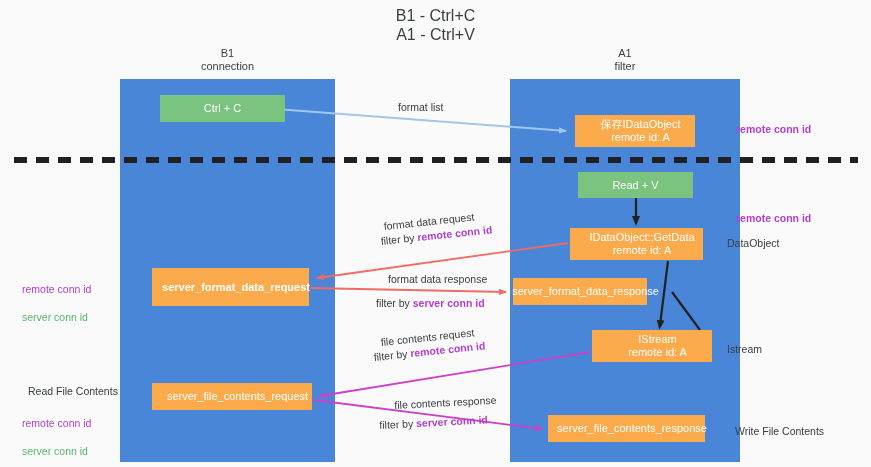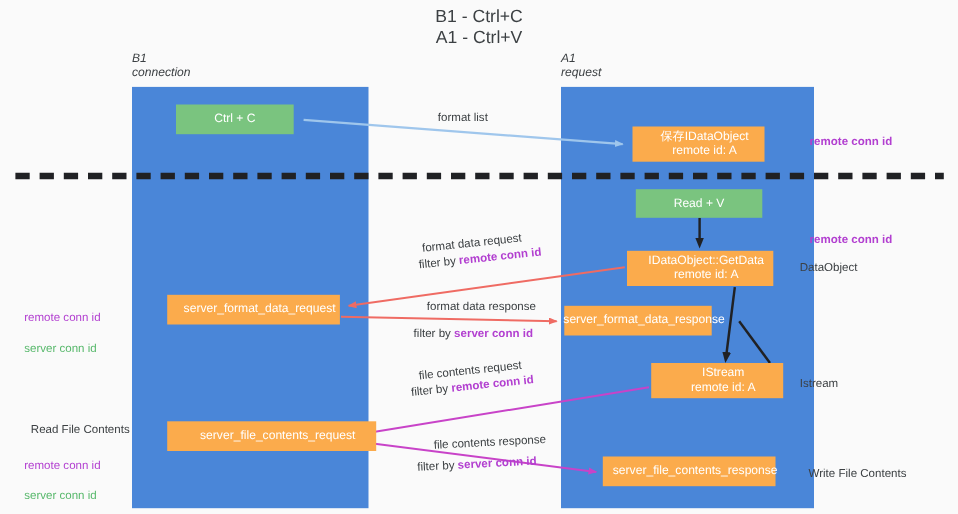--- a/index.html
+++ b/index.html
@@ -17,44 +17,44 @@
   #lane-b1{left:120px;top:79px;width:215px;height:383px;}
   #lane-a1{left:510px;top:79px;width:230px;height:383px;}
 
   
   .title{
     position:absolute;left:0;right:0;top:6px;
     text-align:center;font-size:16px;line-height:19px;color:#3c4043;
     white-space:pre-line;
   }
   .lane-head{
-    position:absolute;font-size:11px;line-height:13px;
-    color:#3c4043;white-space:pre-line;font-style:italic;
+    position:absolute;text-align:center;font-size:11px;line-height:13px;
+    color:#3c4043;white-space:pre-line;
   }
   #head-b1{left:120px;top:47px;width:215px;}
   #head-a1{left:510px;top:47px;width:230px;}
 
   
   .box{
     position:absolute;display:flex;flex-direction:column;
     align-items:center;justify-content:center;
     text-align:center;color:#ffffff;font-size:11px;line-height:13px;
     box-sizing:border-box;white-space:pre-line;
   }
   .green{background:#7ac47f;}
   .orange{background:#fbab4c;padding-left:11px;}
 
-  #box-ctrlc{left:160px;top:95px;width:107px;height:27px;}
+  #box-ctrlc{left:160px;top:95px;width:125px;height:27px;}
   #box-idataobject{left:575px;top:115px;width:120px;height:32px;}
   #box-ctrlv{left:578px;top:172px;width:115px;height:26px;}
   #box-getdata{left:570px;top:228px;width:133px;height:32px;}
-  #box-fmtreq{left:152px;top:268px;width:157px;height:27px;}
+  #box-fmtreq{left:152px;top:268px;width:157px;height:38px;font-weight:bold;}
   #box-fmtresp{left:513px;top:278px;width:134px;height:27px;}
   #box-istream{left:592px;top:330px;width:120px;height:32px;}
-  #box-filereq{left:152px;top:383px;width:190px;height:27px;}
+  #box-filereq{left:152px;top:383px;width:160px;height:27px;}
   #box-fileresp{left:548px;top:415px;width:157px;height:27px;text-align:right;}
 
   
   .note{position:absolute;font-size:10.5px;line-height:14px;white-space:pre-line;}
   .note.bold{font-weight:bold;}
   .c-remote{color:#b23fd0;}
   .c-server{color:#57b86b;}
   .c-plain{color:#3c4043;}
 
   #note-remote-1{left:736px;top:122px;}
@@ -98,21 +98,21 @@
 
   <div class="lane" id="lane-b1"></div>
   <div class="lane" id="lane-a1"></div>
 
   <div class="title" id="diagram-title">B1 - Ctrl+C
 A1 - Ctrl+V</div>
 
   <div class="lane-head" id="head-b1">B1
 connection</div>
   <div class="lane-head" id="head-a1">A1
-request</div>
+filter</div>
 
   <svg id="wires" viewBox="0 0 871 467" xmlns="http://www.w3.org/2000/svg">
     <defs>
       <marker id="ah-blue" markerWidth="9" markerHeight="9" refX="7" refY="3.2" orient="auto" markerUnits="userSpaceOnUse">
         <path d="M0,0 L8,3.2 L0,6.4 z" fill="#9fc6ec"></path>
       </marker>
       <marker id="ah-red" markerWidth="9" markerHeight="9" refX="7" refY="3.2" orient="auto" markerUnits="userSpaceOnUse">
         <path d="M0,0 L8,3.2 L0,6.4 z" fill="#ef6b63"></path>
       </marker>
       <marker id="ah-mag" markerWidth="9" markerHeight="9" refX="7" refY="3.2" orient="auto" markerUnits="userSpaceOnUse">

